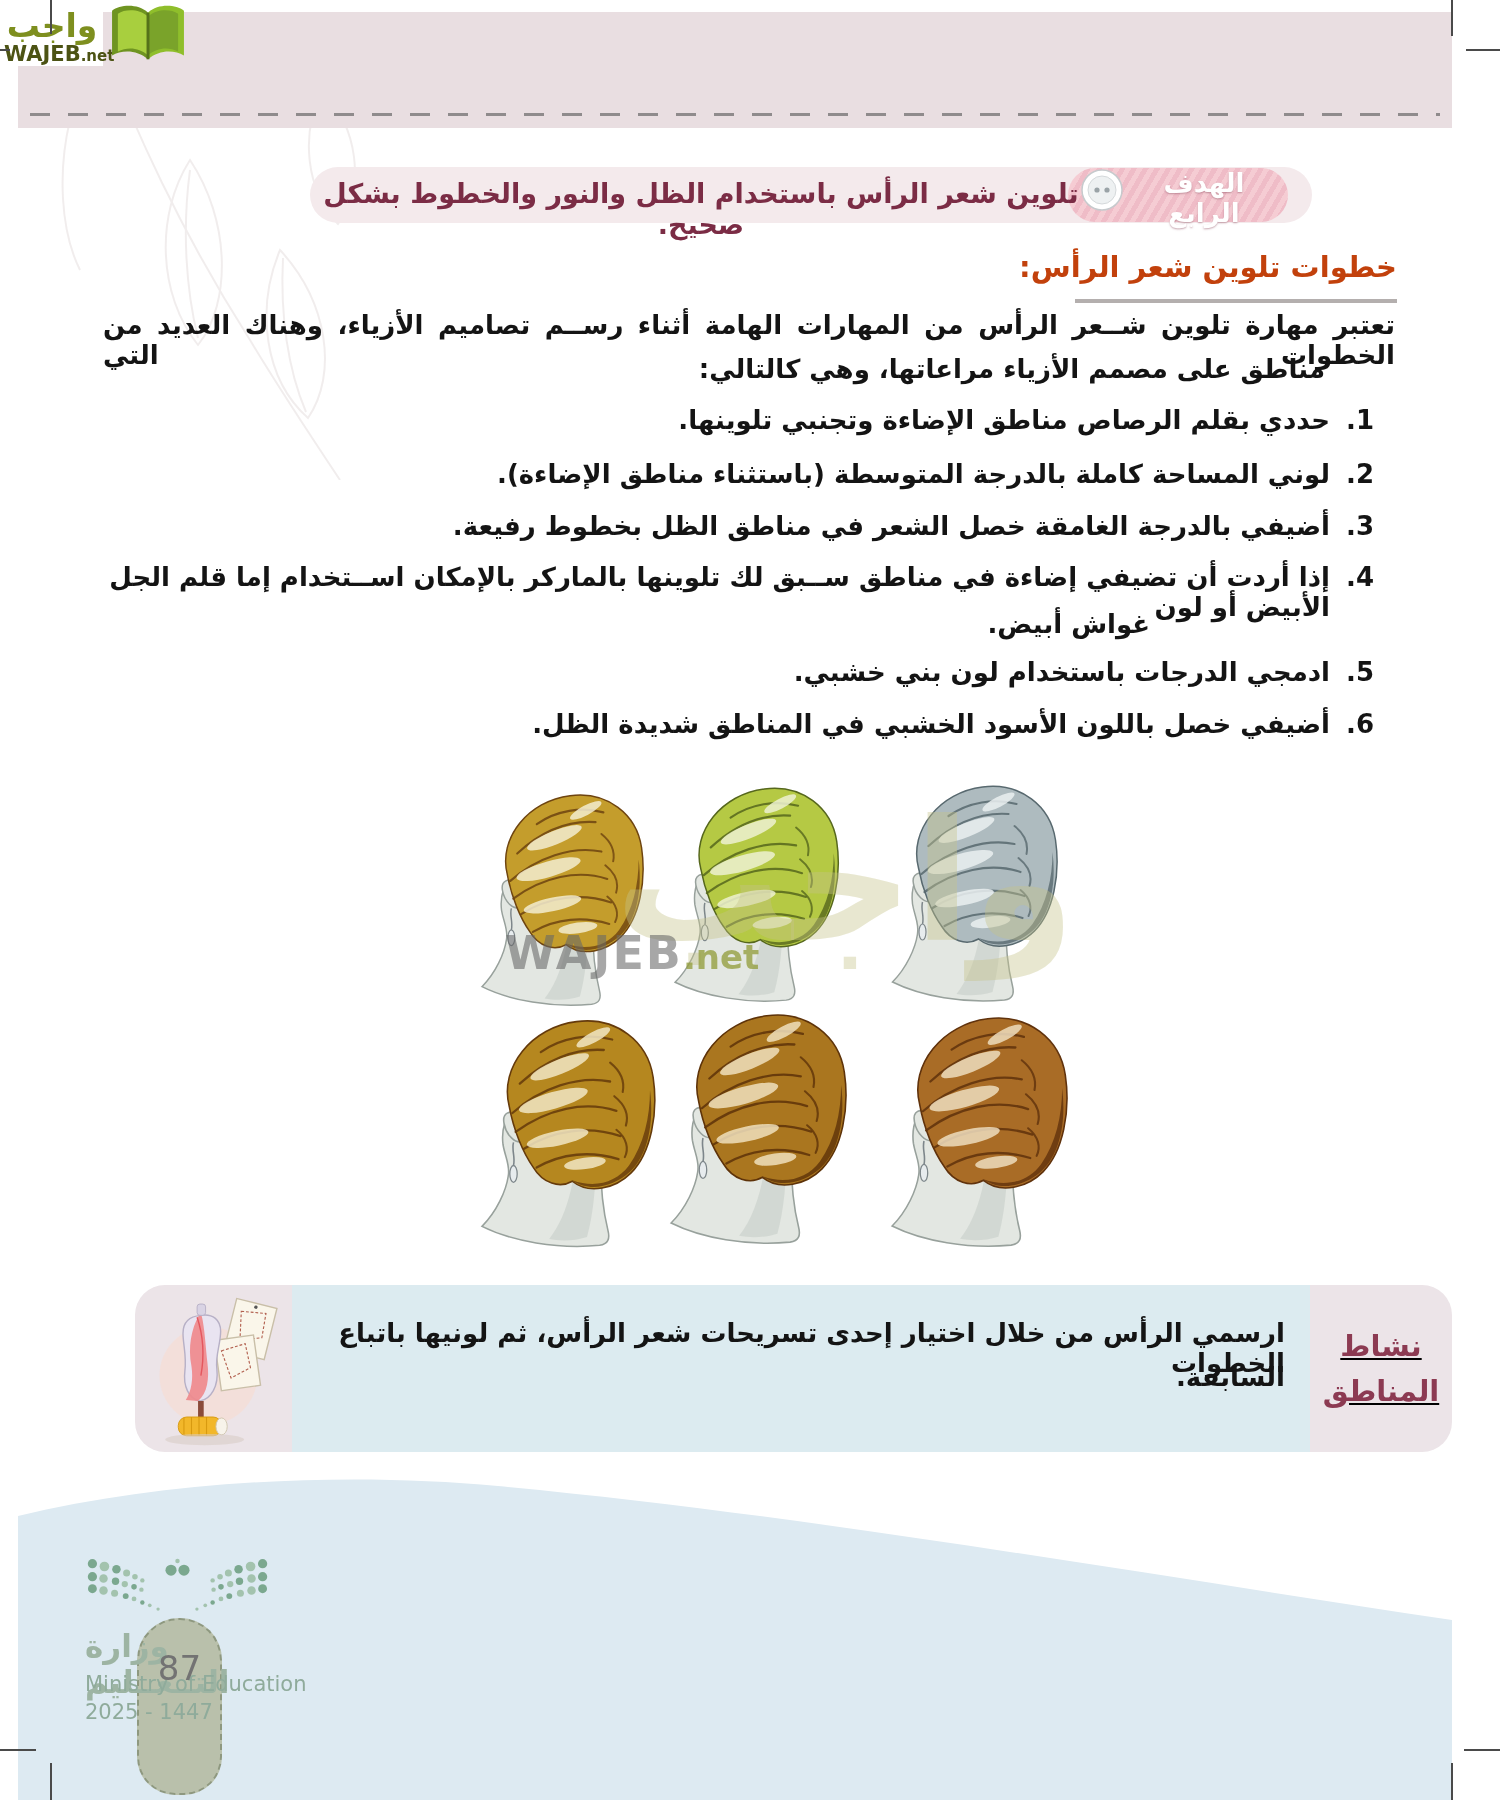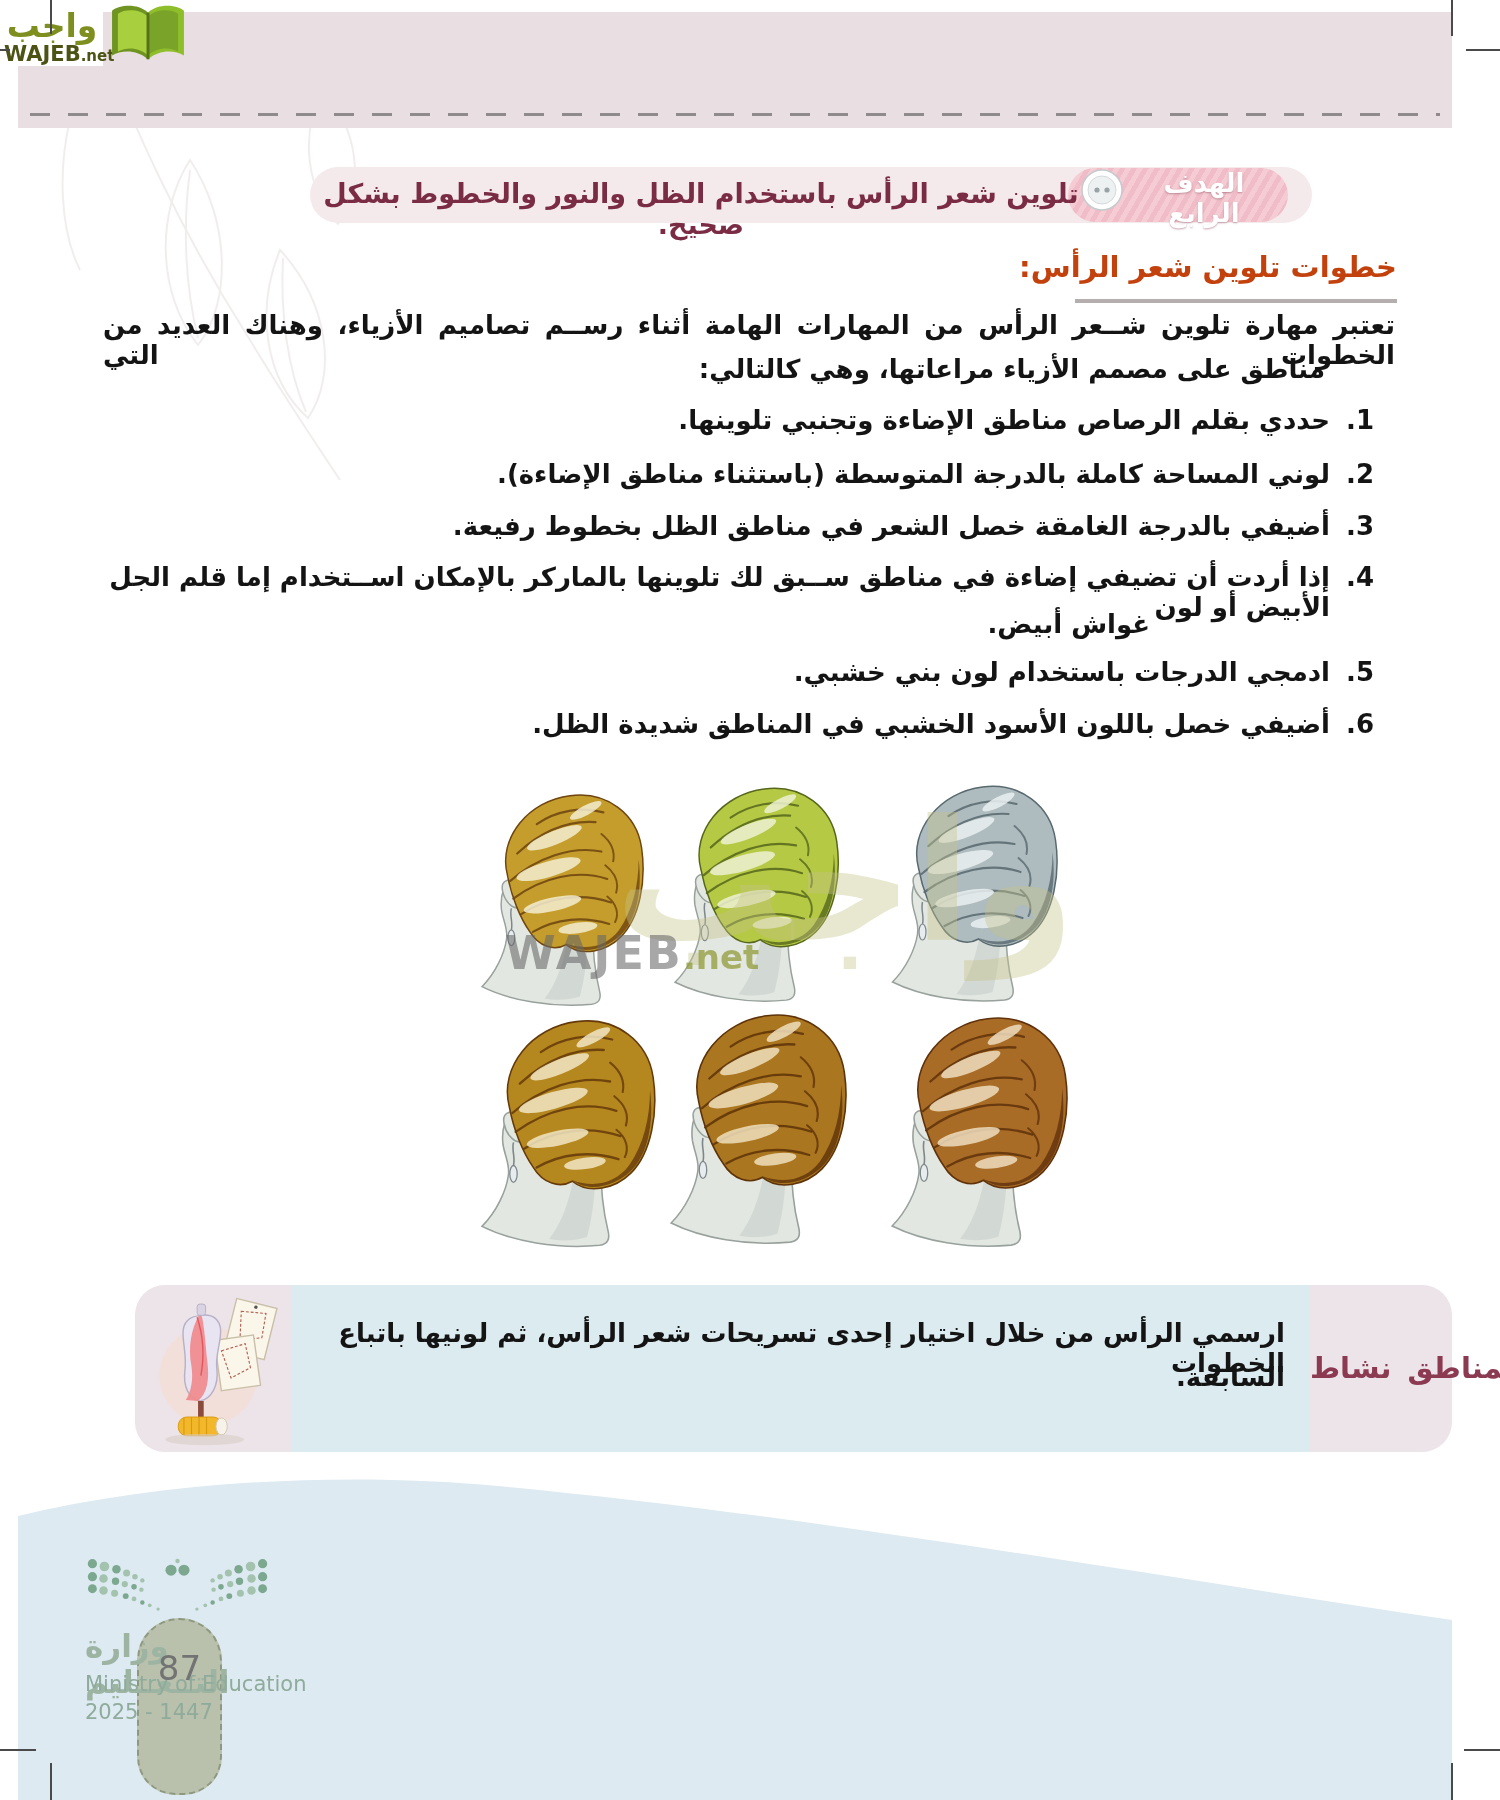--- a/index.html
+++ b/index.html
@@ -46,21 +46,21 @@
   .head{position:absolute;--skin:#e3e7e2;--skl:#98a19c;--sks:#c4ccc6;}
   .wm-big{left:580px;top:798px;width:530px;text-align:center;font-size:168px;line-height:1;
     color:rgba(198,196,138,0.40);z-index:6;pointer-events:none;}
   .wm-latin{left:505px;top:926px;z-index:6;font-weight:bold;pointer-events:none;}
   .wm-latin .w{font-size:46px;color:rgba(103,103,103,0.58);letter-spacing:2px;}
   .wm-latin .n{font-size:34px;color:rgba(148,158,62,0.78);}
   
   .act-left{left:135px;top:1285px;width:157px;height:167px;background:#ece4e8;border-radius:30px 0 0 30px;}
   .act-mid{left:292px;top:1285px;width:1018px;height:167px;background:#dcebf0;}
   .act-right{left:1310px;top:1285px;width:142px;height:167px;background:#ece4e8;border-radius:0 30px 30px 0;
-    display:flex;flex-direction:row;align-items:center;gap:16px;}
+    display:flex;flex-direction:column;align-items:center;justify-content:center;gap:16px;text-decoration:underline;}
   .act-label{font-size:29px;font-weight:bold;color:#8c3a52;direction:rtl;line-height:1;}
   .act-line1{left:292px;top:1318px;width:993px;text-align:right;font-size:26px;color:#141414;}
   .act-line2{left:292px;top:1362px;width:993px;text-align:right;font-size:26px;color:#141414;}
   .act-illu{left:140px;top:1289px;width:150px;height:160px;z-index:2;}
   
   .bottom-blue{left:18px;top:1458px;width:1434px;height:342px;z-index:1;}
   .tab87{left:137px;top:1618px;width:85px;height:177px;background:#b9c0ab;border:2px dashed #8e987f;
     border-radius:42px 42px 38px 38px;box-sizing:border-box;z-index:2;}
   .moe-dots{left:85px;top:1556px;width:185px;height:58px;z-index:3;}
   .moe-ar{left:85px;top:1628px;width:210px;font-size:31px;color:#9db4a3;z-index:3;text-align:left;direction:rtl;}

